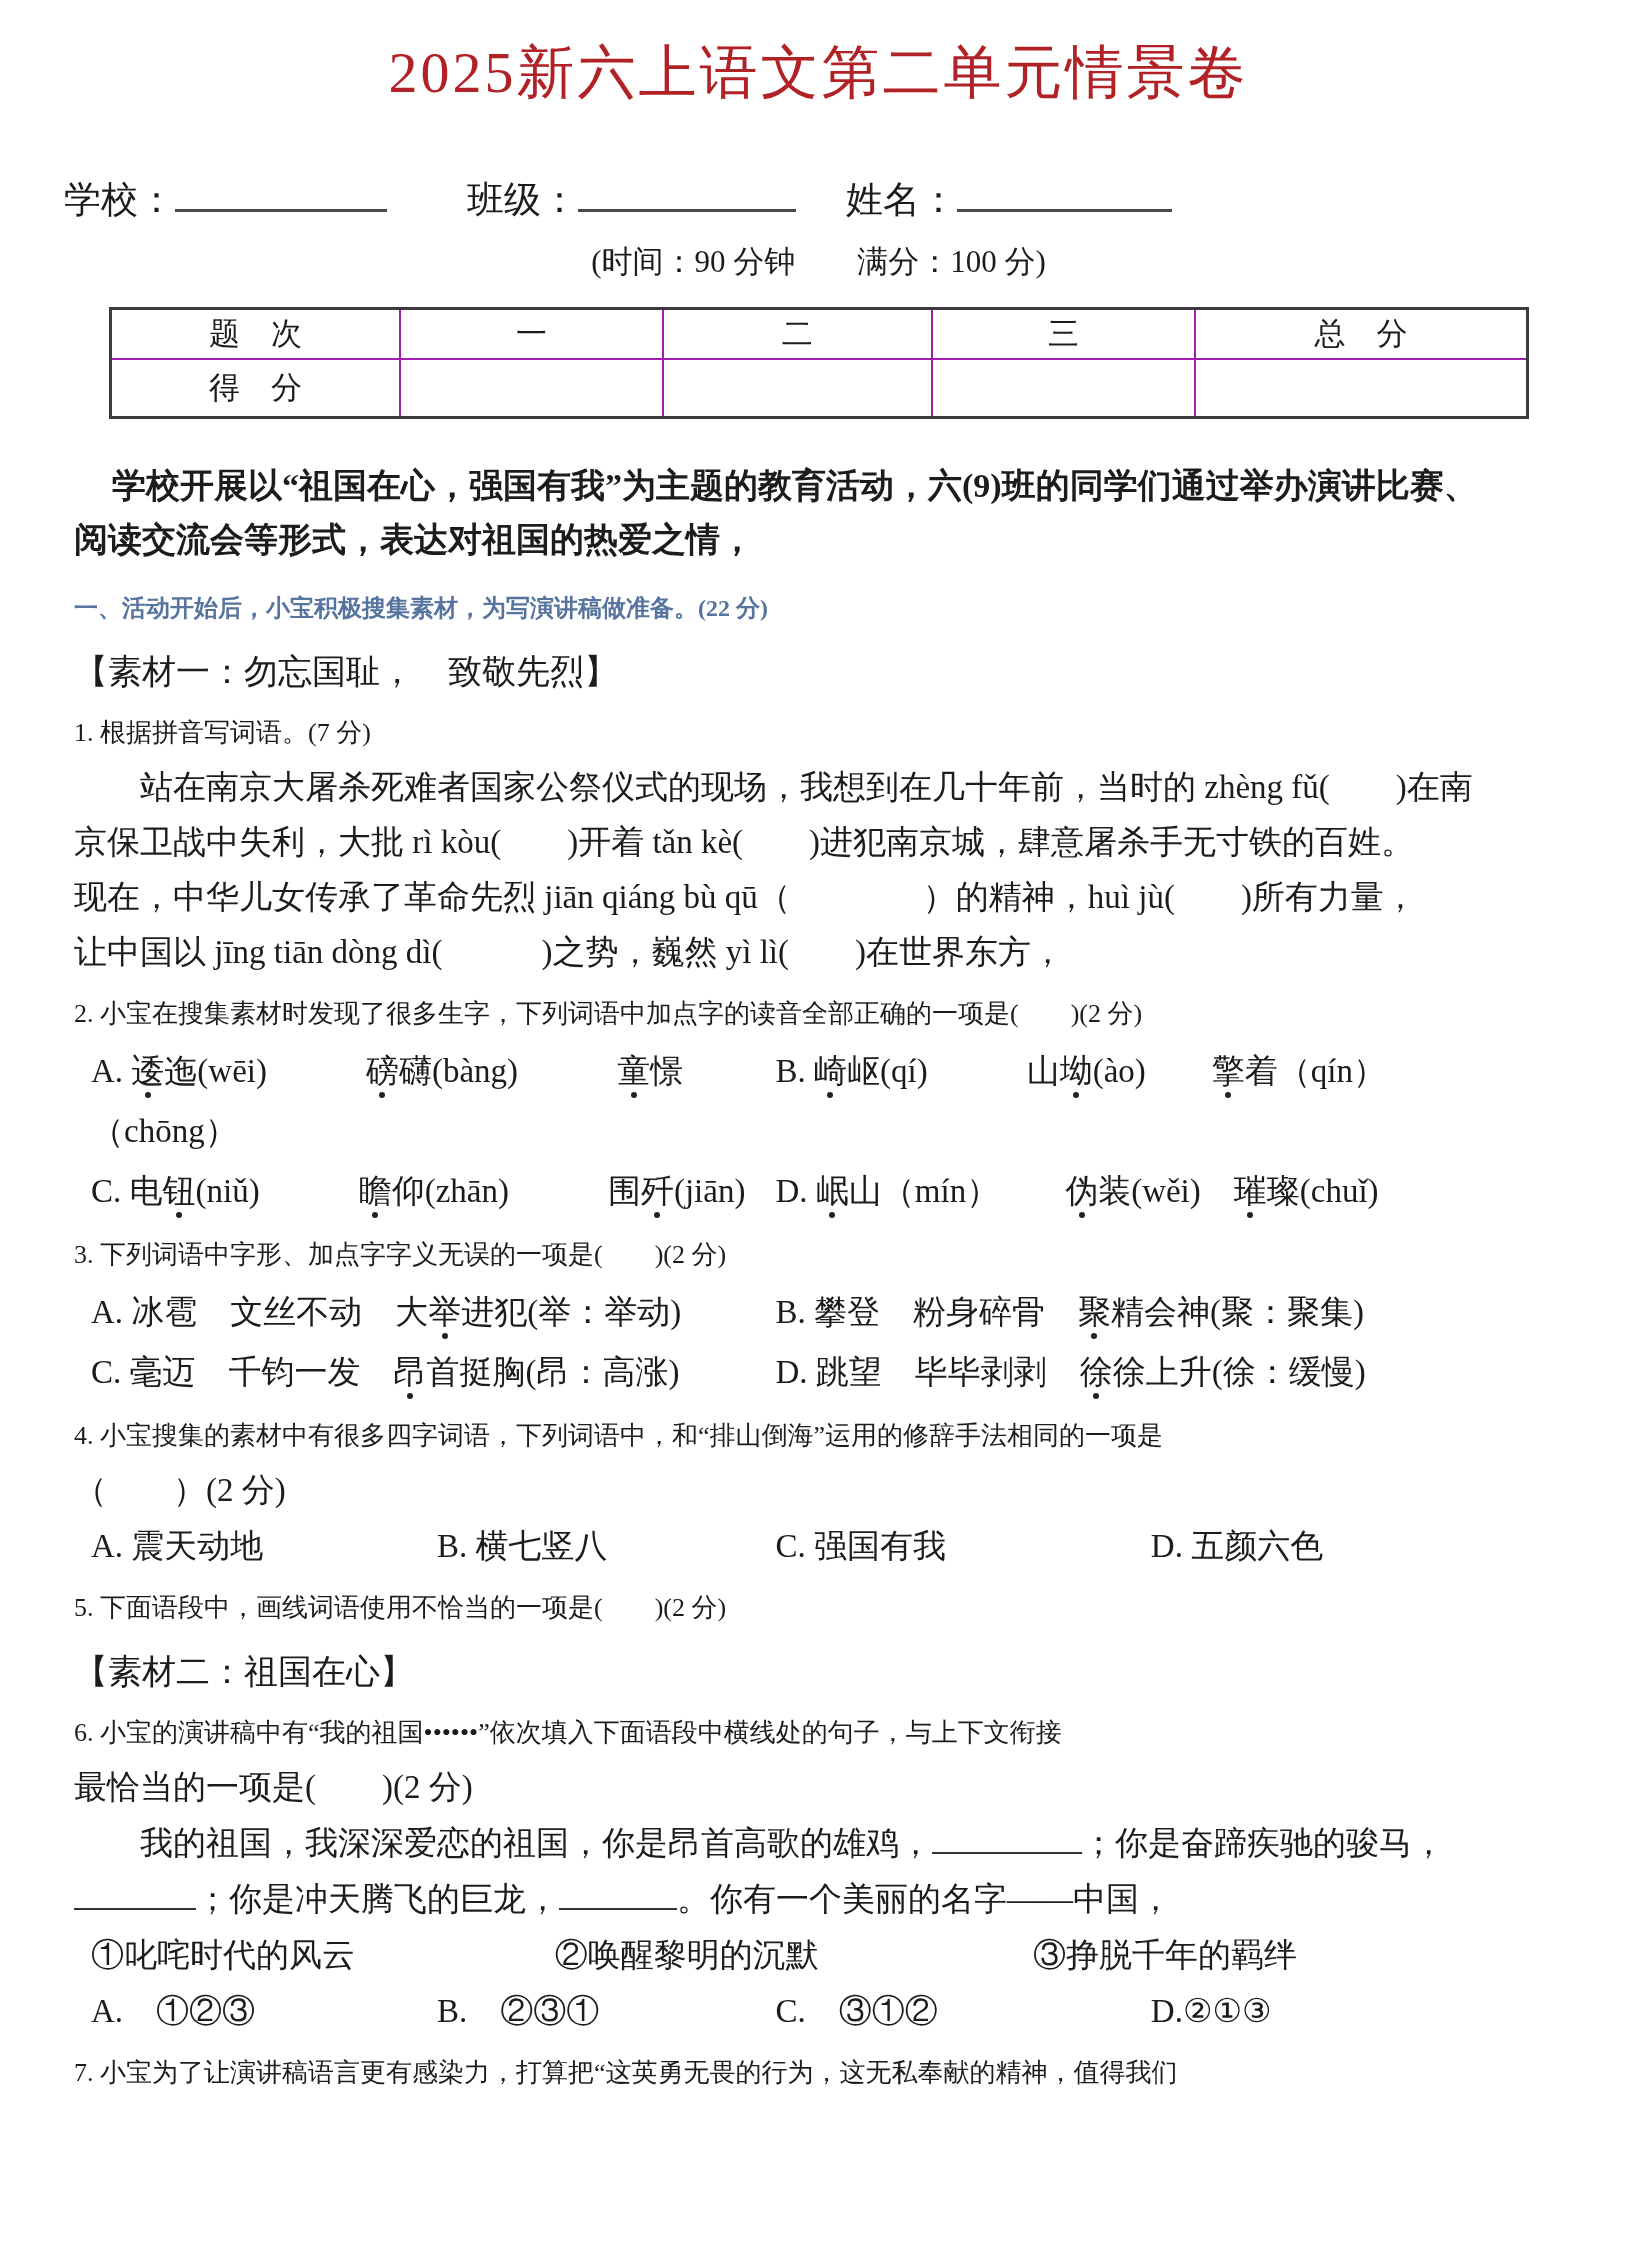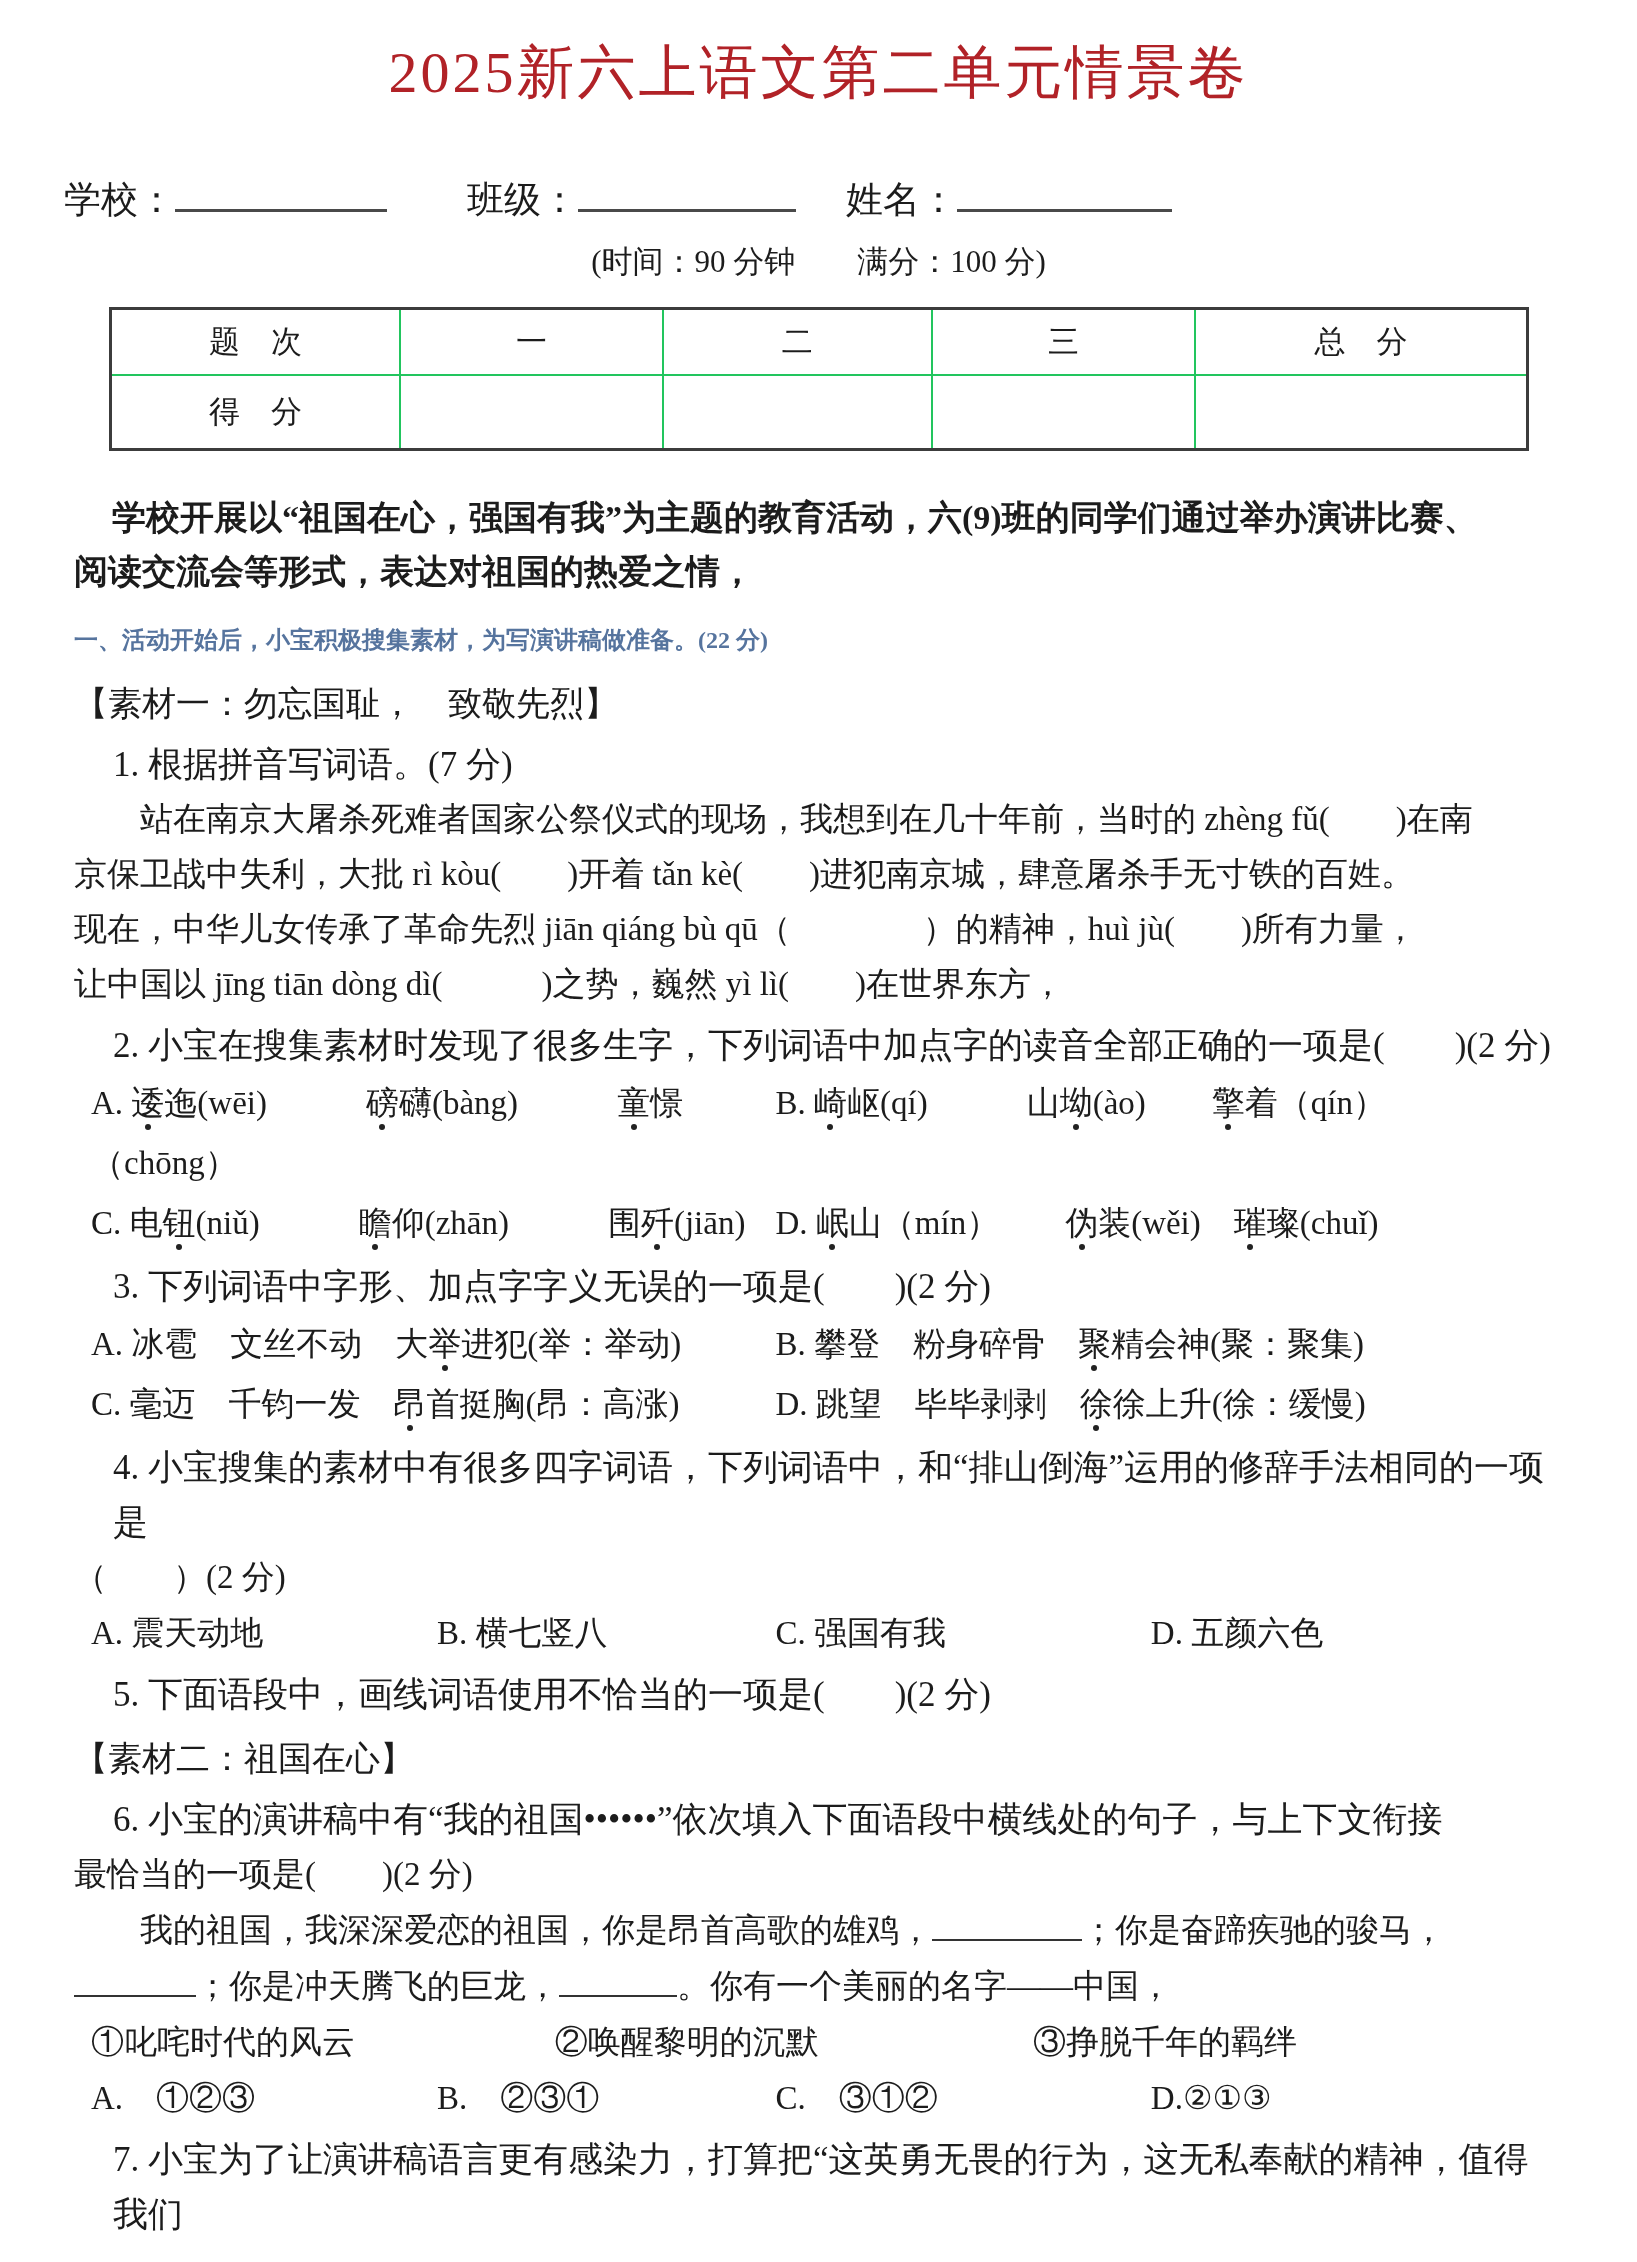--- a/index.html
+++ b/index.html
@@ -46,23 +46,23 @@
 
   
   .score-table{
     width:1420px;
     margin:24px auto 0;
     border-collapse:collapse;
     table-layout:fixed;
     font-size:31px;
   }
   .score-table td{
-    border:2px solid #22c55e;
+    border:2px solid #a21caf;
     text-align:center;
-    padding:8px;
+    padding:0;
   }
   .score-table tr.hdr td{height:48px;}
   .score-table tr.scr td{height:56px;}
   .score-table{border:3px solid #3c3c3c;}
 
   
   .intro{
     margin-top:40px;
     font-size:34px;line-height:54px;
     font-weight:bold;
@@ -72,21 +72,21 @@
     margin-top:14px;
     font-size:24px;line-height:54px;
     font-weight:bold;
     color:#56749e;
   }
   .material-title{
     margin-top:10px;
     font-size:34px;line-height:54px;
     font-weight:normal;
   }
-  .q-stem{font-size:35px;line-height:55px;margin-top:6px;margin-left:39px;}
+  .q-stem{font-size:26px;line-height:55px;margin-top:6px;}
   .q-line{font-size:33px;line-height:55px;}
   .passage{font-size:33px;line-height:56px;}
 
   .opt-2col{display:flex;padding-left:17px;font-size:33px;line-height:60px;}
   .opt-2col .col-l{flex:0 0 46.5%;}
   .opt-2col .col-r{flex:1;}
 
   .opt-4col{display:flex;padding-left:17px;font-size:33px;line-height:56px;}
   .opt-4col .o1{flex:0 0 23.5%;}
   .opt-4col .o2{flex:0 0 23%;}

